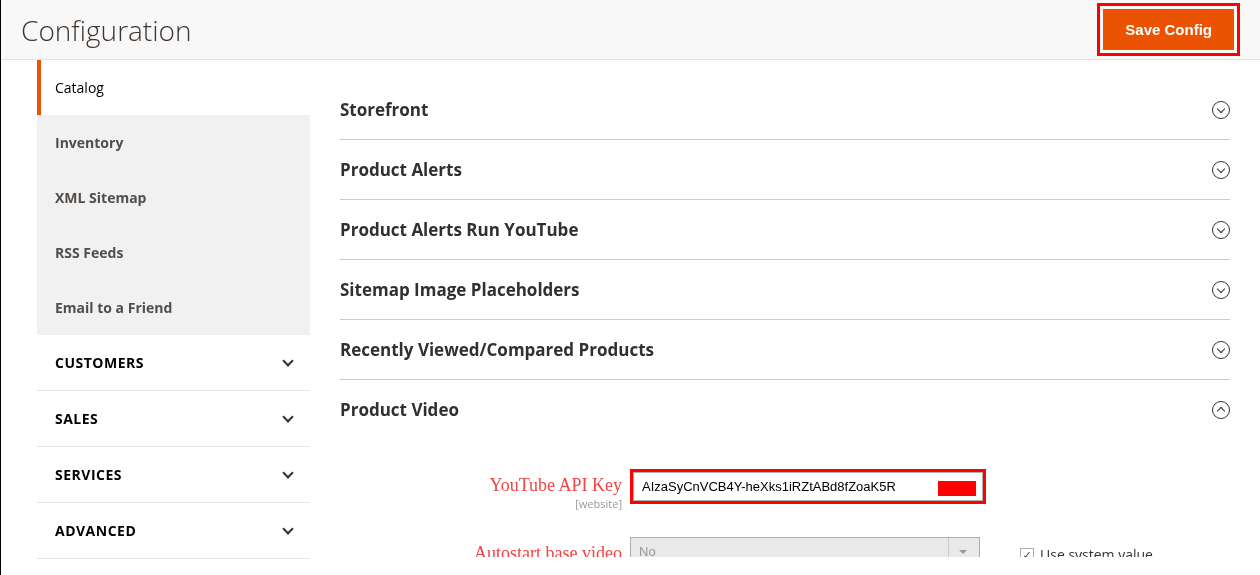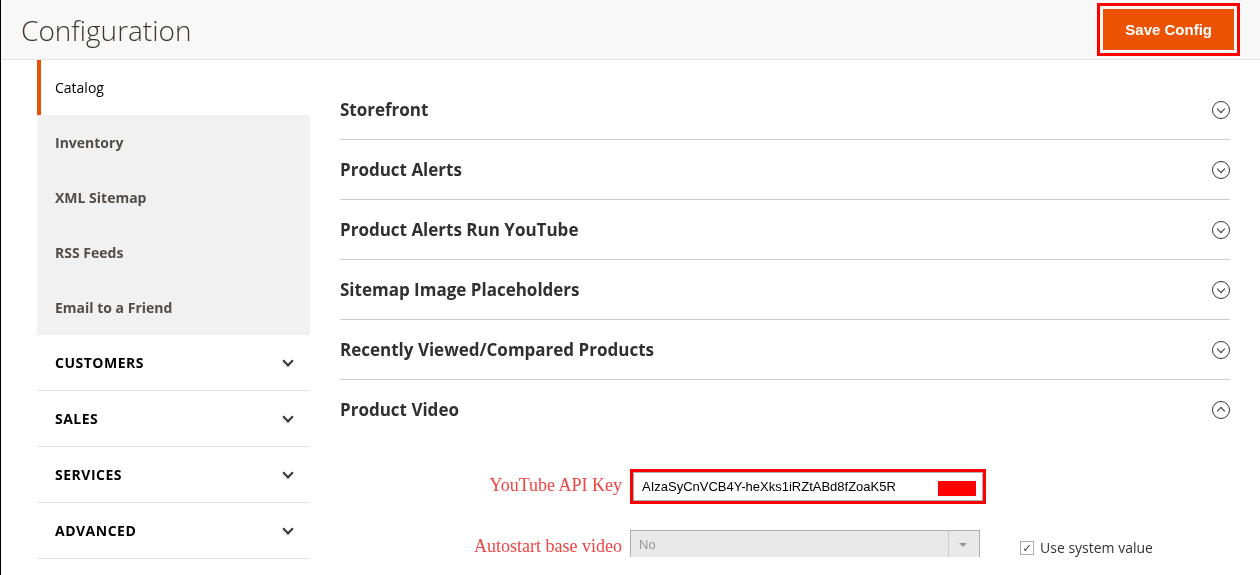--- a/index.html
+++ b/index.html
@@ -309,20 +309,21 @@
       <span class="chevron-circle">
           <span class="chev up"></span>
         </span>
     </div>
 
     <div class="form-area">
 
       <div class="form-row">
         <div class="form-label">
           <span class="lbl">YouTube API Key</span>
+          <span class="scope">[website]</span>
         </div>
         <div class="input-wrap highlight">
           <input type="text" class="text-input" value="AIzaSyCnVCB4Y-heXks1iRZtABd8fZoaK5R" style="">
           <span class="redact"></span>
         </div>
       </div>
 
       <div class="form-row">
         <div class="form-label">
           <span class="lbl">Autostart base video</span>

